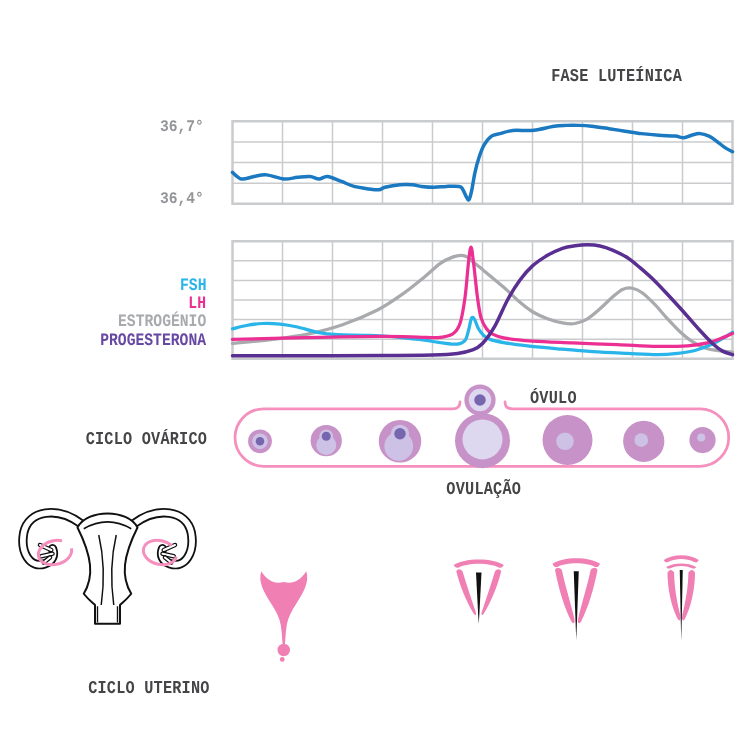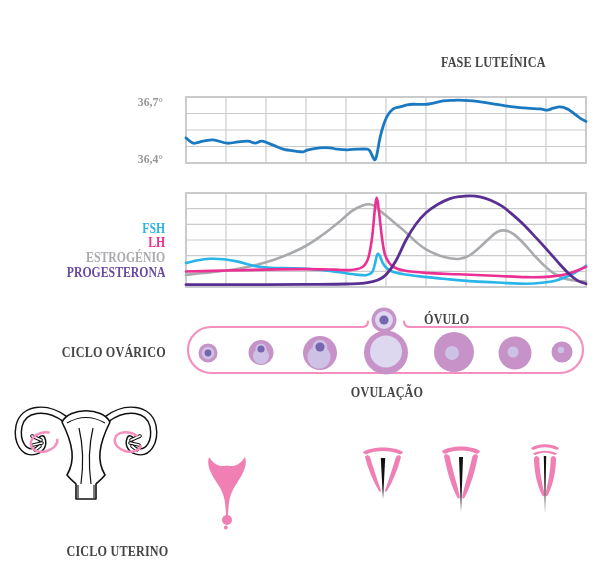--- a/index.html
+++ b/index.html
@@ -1,17 +1,17 @@
 <!DOCTYPE html>
 <html><head>
 <meta charset="utf-8">
 <style>
   html,body{margin:0;padding:0;background:#fff;}
   #stage{position:relative;width:600px;height:586px;background:#ffffff;overflow:hidden;
-         font-family:Liberation Serif, serif;}
+         font-family:Liberation Mono, monospace;}
   .cap{position:absolute;font-weight:700;font-size:14.5px;letter-spacing:.2px;white-space:nowrap;
        color:#454547;line-height:1;}
   .sx-r{transform:scaleX(.84);transform-origin:100% 50%;}
   .sx-c{transform:scaleX(.84);transform-origin:50% 50%;}
   .sx-l{transform:scaleX(.84);transform-origin:0 50%;}
   .tick{position:absolute;font-weight:700;font-size:13px;color:#939598;line-height:1;
         transform:scaleX(.9);transform-origin:100% 50%;white-space:nowrap;}
   .legend-item{position:absolute;font-weight:700;font-size:14px;line-height:1;white-space:nowrap;
         transform:scaleX(.84);transform-origin:100% 50%;}
   svg{position:absolute;overflow:visible;shape-rendering:geometricPrecision;}

